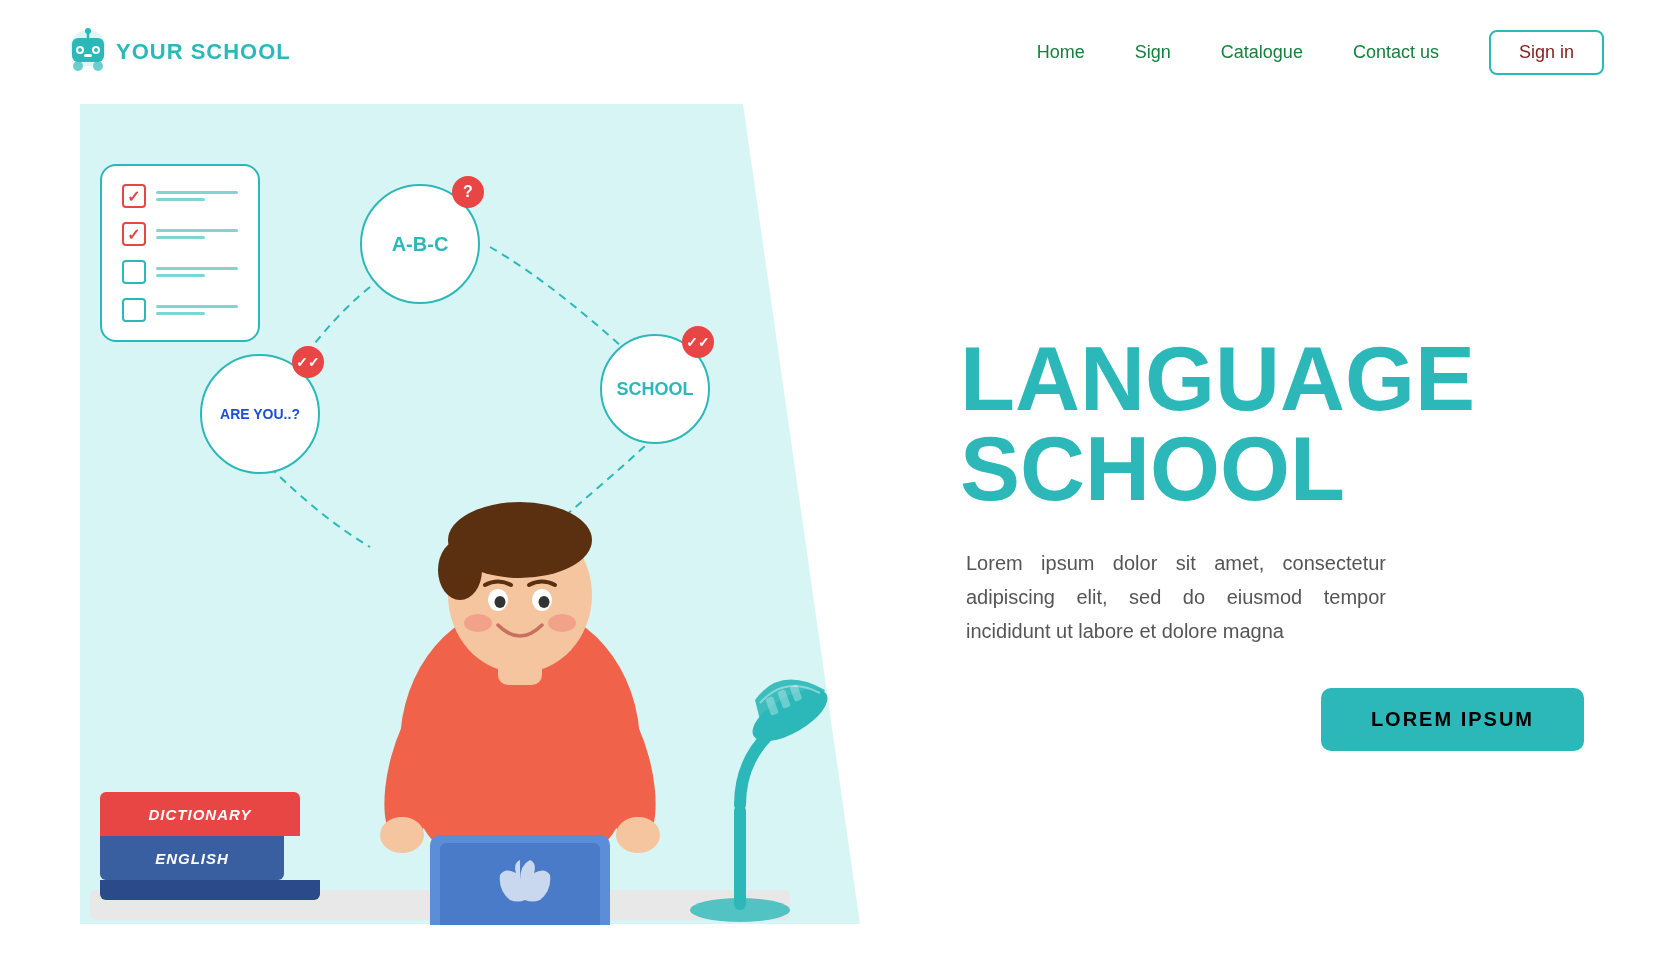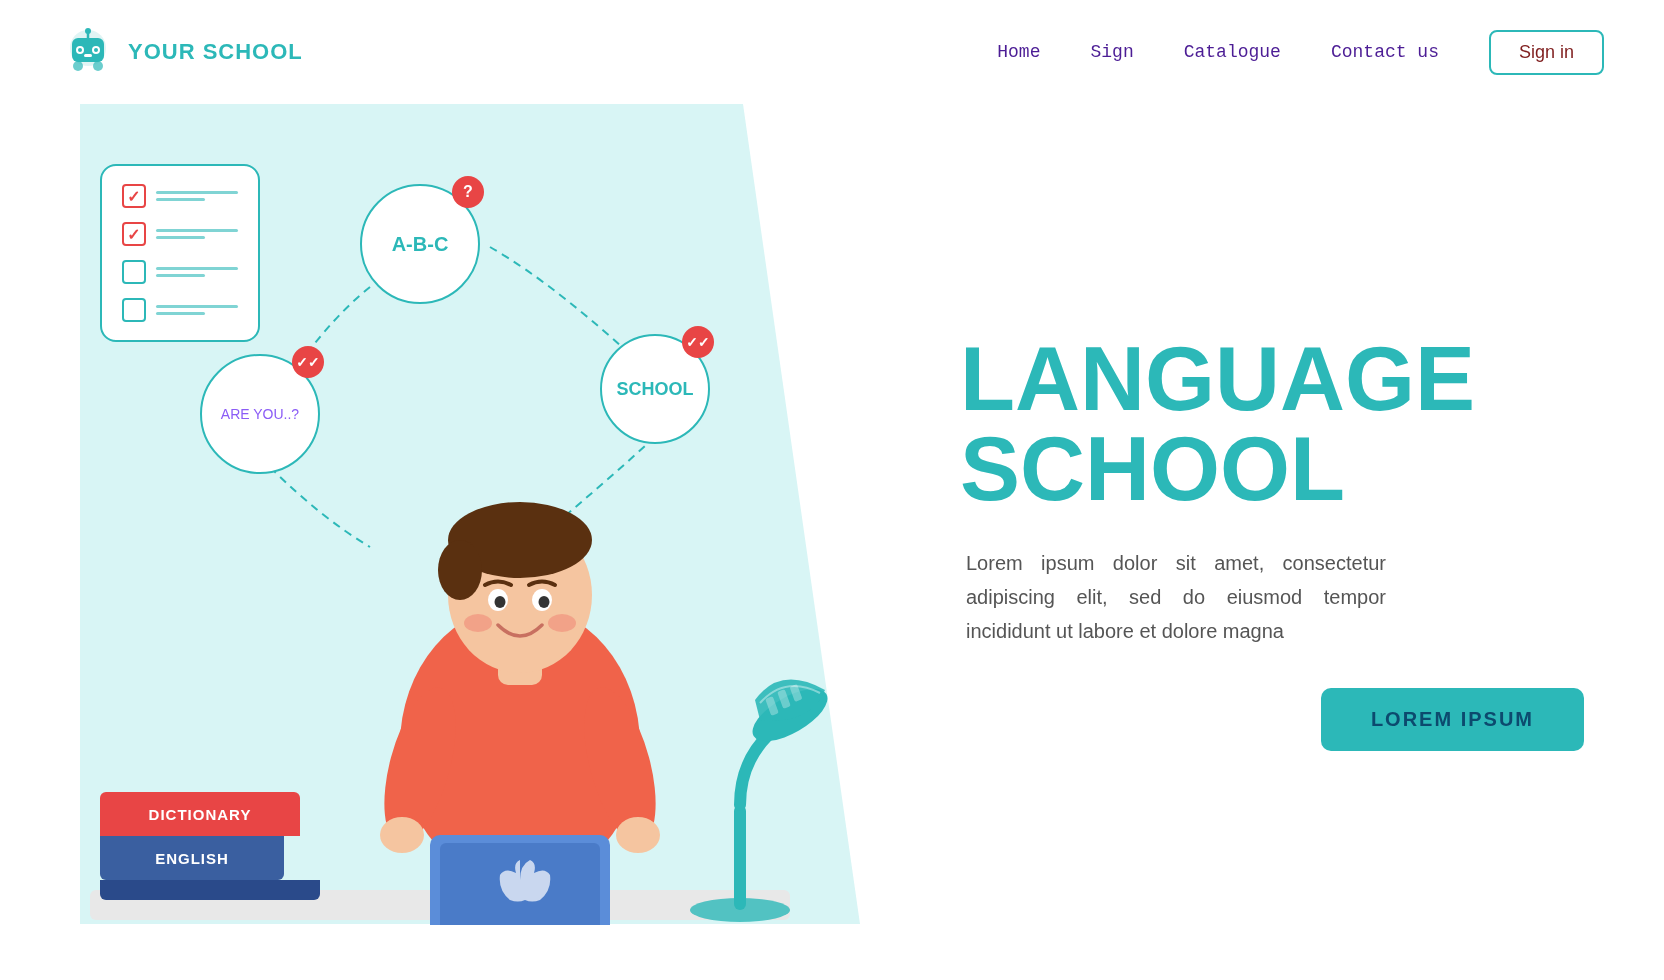--- a/index.html
+++ b/index.html
@@ -17,43 +17,41 @@
       display: flex;
       align-items: center;
       justify-content: space-between;
       padding: 24px 60px;
       position: relative;
       z-index: 10;
     }
     .logo-area {
       display: flex;
       align-items: center;
-      gap: 12px;
     }
     .logo-icon {
       width: 56px;
       height: 56px;
     }
     .logo-text {
       font-size: 22px;
       font-weight: 700;
       color: #2cb8b8;
       letter-spacing: 1px;
     }
     nav {
       display: flex;
       align-items: center;
       gap: 50px;
     }
     .nav-link {
       font-size: 18px;
-      color: #4c1d95;
+      color: #15803d;
       text-decoration: none;
       cursor: pointer;
-      font-family: Liberation Mono, monospace;
     }
     .signin-btn {
       border: 2px solid #2cb8b8;
       border-radius: 8px;
       padding: 10px 28px;
       font-size: 18px;
       color: #7f1d1d;
       background: transparent;
       cursor: pointer;
       font-weight: 500;
@@ -200,20 +198,21 @@
     }
 
     
     .books {
       position: absolute;
       bottom: 80px;
       left: 100px;
       display: flex;
       flex-direction: column;
       gap: 0;
+      font-style: italic;
     }
     .book {
       border-radius: 4px;
       display: flex;
       align-items: center;
       justify-content: center;
       font-weight: 800;
       font-size: 15px;
       letter-spacing: 1px;
       color: white;
@@ -257,21 +256,21 @@
       font-size: 20px;
       color: #555;
       line-height: 1.7;
       text-align: justify;
       margin-bottom: 40px;
       max-width: 420px;
       margin-left: 6px;
     }
     .cta-btn {
       background: #2cb8b8;
-      color: #0c4a6e;
+      color: #000000;
       border: none;
       border-radius: 10px;
       padding: 20px 50px;
       font-size: 20px;
       font-weight: 800;
       letter-spacing: 2px;
       cursor: pointer;
       text-transform: uppercase;
       align-self: flex-end;
     }
@@ -373,21 +372,21 @@
       <span>A-B-C</span>
       <div class="badge badge-question">?</div>
     </div>
 
     <div class="bubble bubble-hello" style="position:absolute;top:230px;left:600px;">
       <span>SCHOOL</span>
       <div class="badge badge-check" style="position:absolute;top:-10px;right:-6px;width:32px;height:32px;border-radius:50%;background:#e84545;display:flex;align-items:center;justify-content:center;color:white;font-size:14px;font-weight:bold;">✓</div>
     </div>
 
     <div class="bubble bubble-areyou" style="position:absolute;top:250px;left:200px;">
-      <span style="font-size:14px;color:#8b5cf6;font-weight:400;">ARE YOU..?</span>
+      <span style="font-size:14px;color:#1d4ed8;font-weight:700;">ARE YOU..?</span>
       <div class="badge badge-check2" style="position:absolute;top:-10px;right:-6px;width:32px;height:32px;border-radius:50%;background:#e84545;display:flex;align-items:center;justify-content:center;color:white;font-size:14px;font-weight:bold;">✓</div>
     </div>
 
     <div class="desk"></div>
 
     <div class="books">
       <div class="book book-dictionary">
         <span>DICTIONARY</span>
       </div>
       <div class="book book-english">

